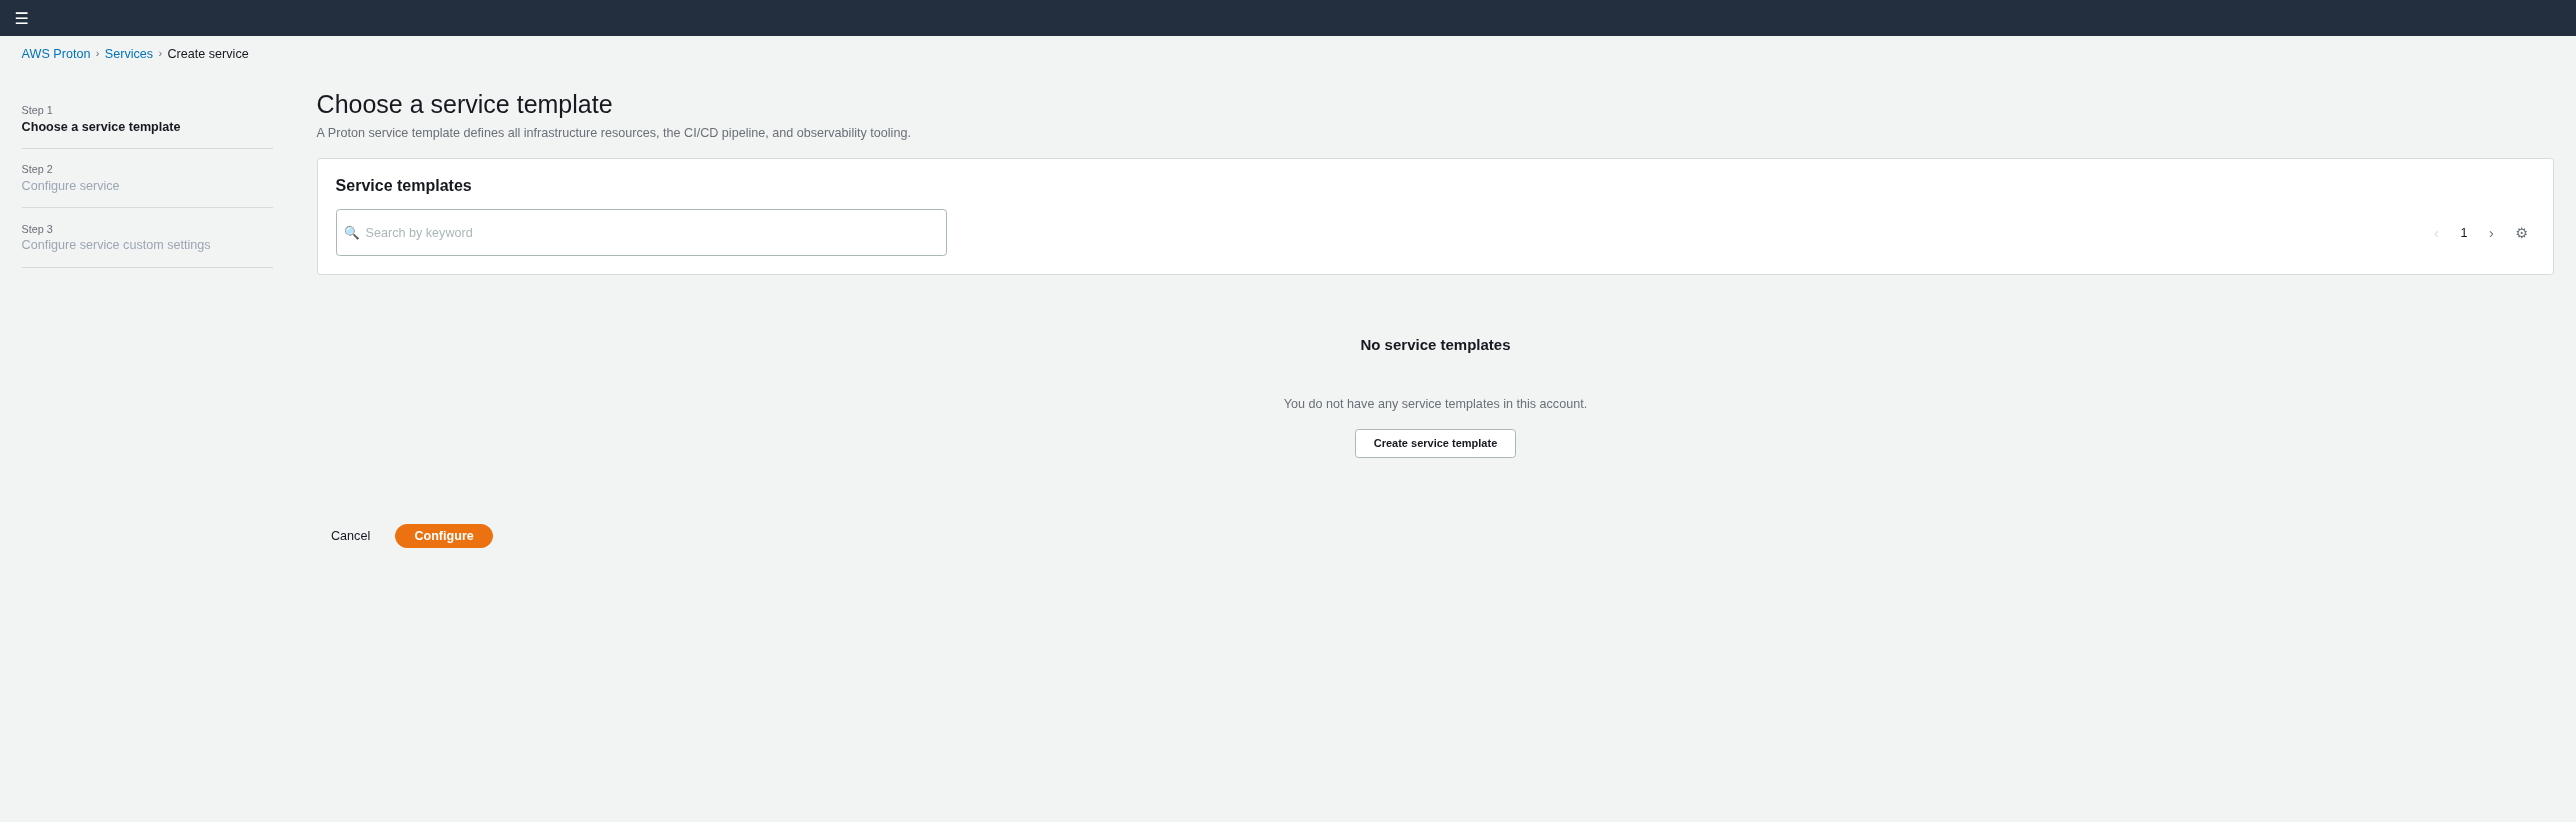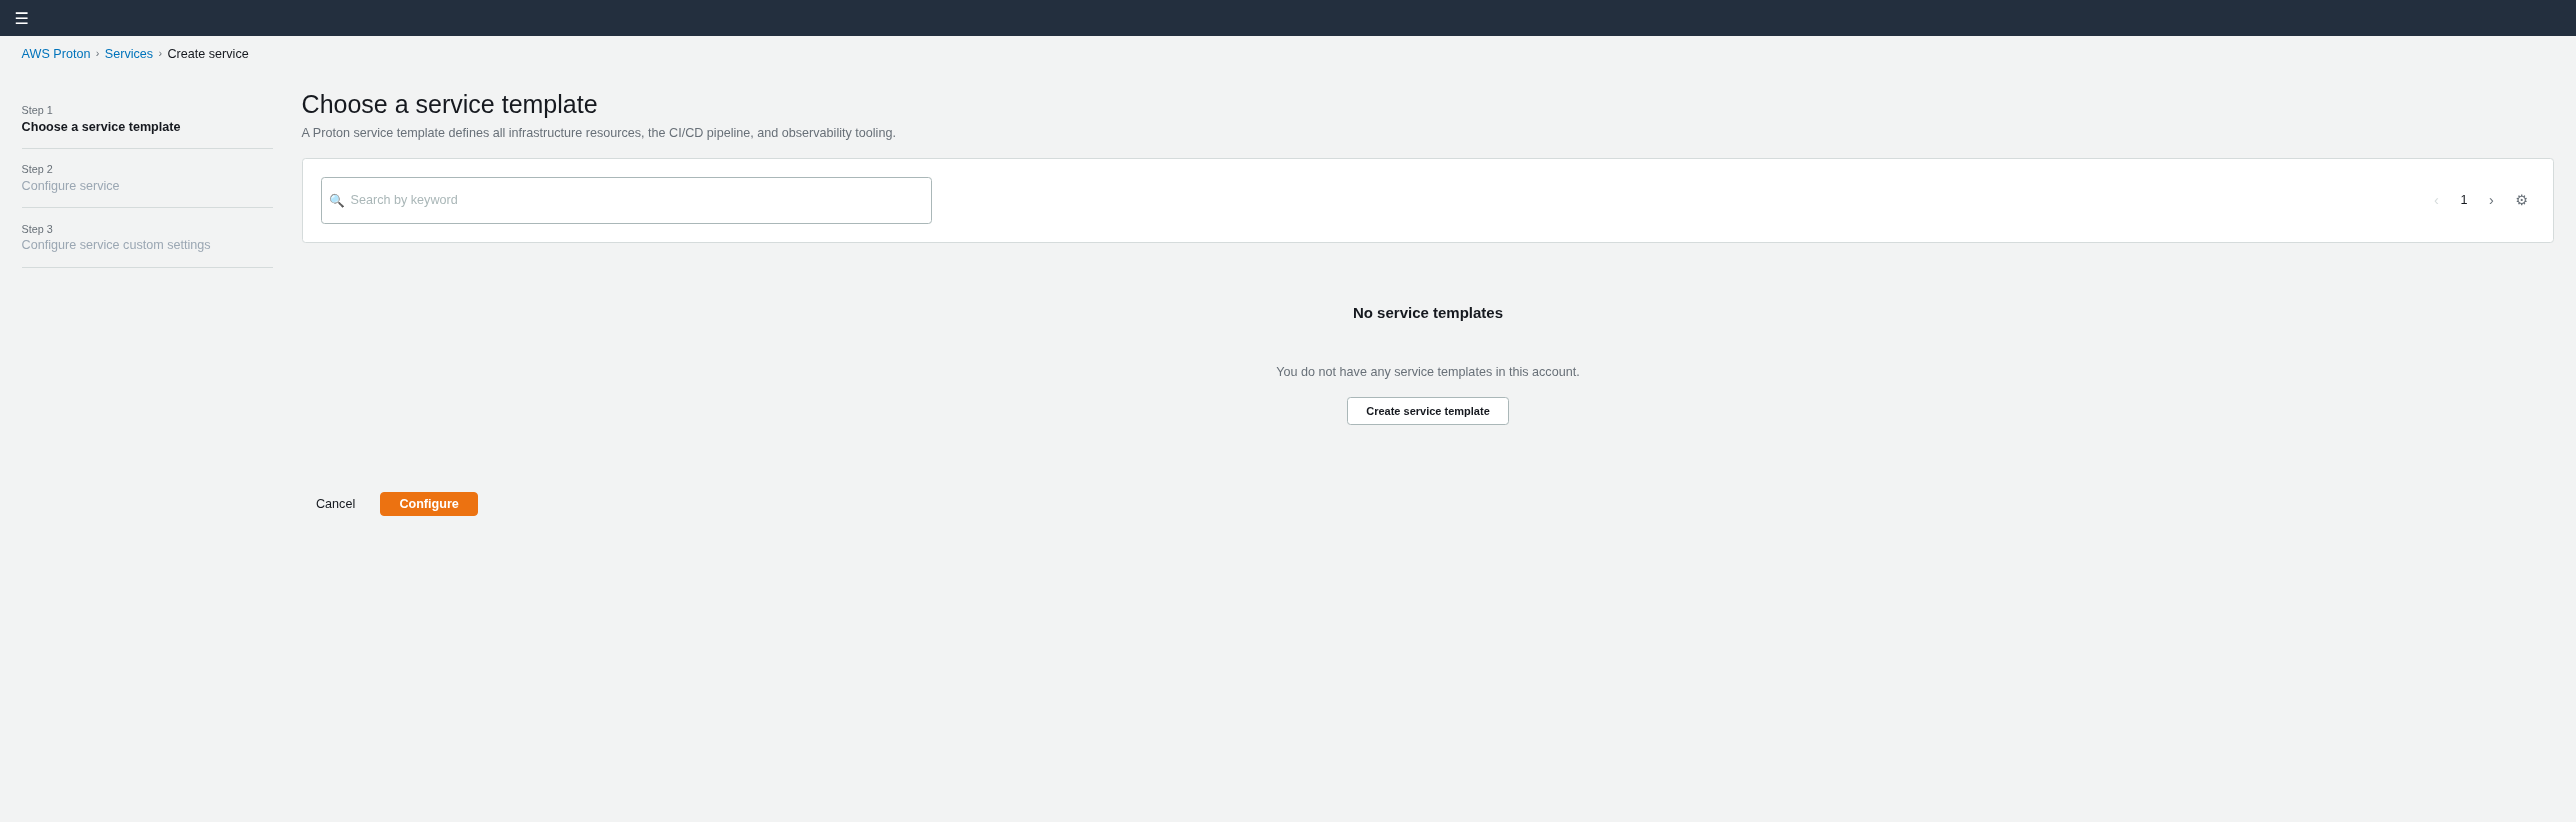--- a/index.html
+++ b/index.html
@@ -52,21 +52,21 @@
     }
 
     .breadcrumb-current {
       color: #16191f;
     }
 
     
     .main-layout {
       display: flex;
       padding: 0 21.6px 21.6px 21.6px;
-      gap: 29px;
+      gap: 44px;
       min-height: calc(823px - 90px);
     }
 
     
     .sidebar {
       width: 251px;
       flex-shrink: 0;
       padding-top: 18px;
     }
 
@@ -256,21 +256,21 @@
       font-size: 12.6px;
       font-weight: 400;
       color: #16191f;
       cursor: pointer;
       padding: 7.2px 14.4px;
     }
 
     .configure-btn {
       background-color: #ec7211;
       border: 0.9px solid #ec7211;
-      border-radius: 4px;
+      border-radius: 12px;
       color: #ffffff;
       font-size: 12.6px;
       font-weight: 700;
       padding: 4px 18px;
       cursor: pointer;
     }
   </style>
 </head>
 <body>
 
@@ -301,20 +301,21 @@
       <div class="step-label">Step 3</div>
       <div class="step-title inactive">Configure service custom settings</div>
     </div>
   </div>
 
   <div class="content-area">
     <h1 class="page-title">Choose a service template</h1>
     <p class="page-description">A Proton service template defines all infrastructure resources, the CI/CD pipeline, and observability tooling.</p>
 
     <div class="panel">
+      <div class="panel-title">Service templates</div>
 
       <div class="search-row">
         <div class="search-input-wrapper">
           <span class="search-icon-inner">🔍</span>
           <input type="text" class="search-input" placeholder="Search by keyword" style="">
         </div>
         <div class="pagination">
           <button class="pagination-btn disabled">
             <span>‹</span>
           </button>

